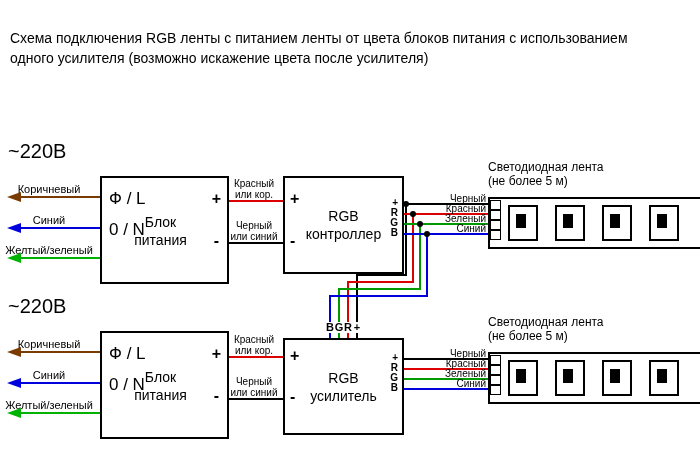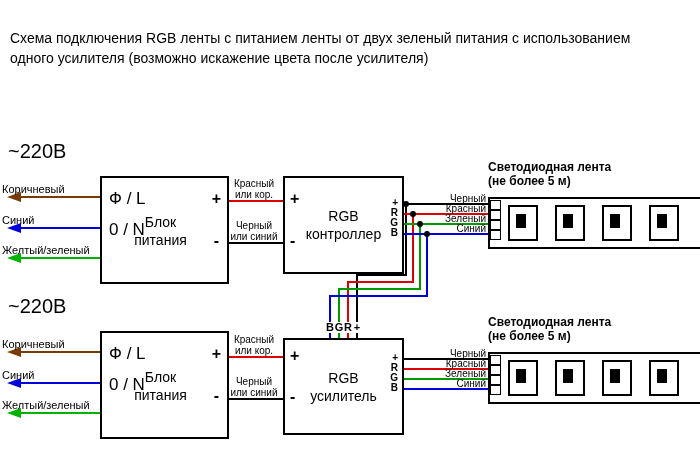--- a/index.html
+++ b/index.html
@@ -1,29 +1,29 @@
 <!DOCTYPE html>
 <html><head>
 <meta charset="utf-8">
 <style>
   html,body{margin:0;padding:0}
   body{position:relative;width:700px;height:463px;background:#ffffff;overflow:hidden;
        font-family:"Liberation Sans",sans-serif;color:#000}
   #wire-layer{position:absolute;left:0;top:0;pointer-events:none}
   .title{position:absolute;left:10px;top:28px;width:684px;font-size:14px;line-height:1.45;white-space:pre-line}
   .voltage{position:absolute;left:8px;font-size:20px}
-  .in-label{position:absolute;left:2px;width:94px;font-size:11px;text-align:left}
+  .in-label{position:absolute;left:2px;width:94px;font-size:11px;text-align:center}
   .box{position:absolute;border:2px solid #000;background:#fff}
   .box .name{position:absolute;left:0;right:0;text-align:center;font-size:14px;line-height:1.25;white-space:pre-line}
   .psu .name{left:8px;right:16px}
   .pin{position:absolute;font-size:17px;line-height:1}
   .sign{position:absolute;font-size:16px;font-weight:bold;line-height:1}
   .outpin{position:absolute;right:4px;font-size:10px;font-weight:bold;line-height:1}
   .dc-label{position:absolute;left:226px;width:56px;font-size:10px;line-height:11px;text-align:center;white-space:pre-line}
-  .strip-title{position:absolute;left:488px;font-size:12px;font-weight:bold;line-height:14px}
+  .strip-title{position:absolute;left:488px;font-size:12px;font-weight:normal;line-height:14px}
   .wire-label{position:absolute;left:431px;width:55px;font-size:10px;line-height:11px;text-align:right}
   .strip{position:absolute;left:488px;width:210px;height:48px;border:2px solid #000;background:#fff}
   .pad{position:absolute;left:0;width:9px;height:8px;border:1.5px solid #000;background:#fff}
   .led{position:absolute;top:6px;width:26px;height:32px;border:2px solid #000;background:#fff}
   .led i{position:absolute;left:6px;top:7px;width:10px;height:14px;background:#000}
   .sig{position:absolute;top:322px;width:10px;font-size:11px;font-weight:bold;text-align:center;line-height:1;background:#fff}
 </style>
 </head>
 <body>
 
@@ -98,21 +98,21 @@
     <line x1="117.5" y1="261" x2="124.5" y2="261"></line>
     <line x1="119.5" y1="264" x2="122.5" y2="264"></line>
     <circle cx="121" cy="413" r="9"></circle>
     <line x1="121" y1="406" x2="121" y2="413"></line>
     <line x1="115" y1="413" x2="127" y2="413"></line>
     <line x1="117.5" y1="416" x2="124.5" y2="416"></line>
     <line x1="119.5" y1="419" x2="122.5" y2="419"></line>
   </g>
 </svg>
 
-<div class="title">Схема подключения RGB ленты с питанием ленты от двух зеленый питания с использованием
+<div class="title">Схема подключения RGB ленты с питанием ленты от цвета блоков питания с использованием
 одного усилителя (возможно искажение цвета после усилителя)</div>
 
 <div class="voltage" style="top:140px">~220В</div>
 
 <div class="in-label" style="top:183px">Коричневый</div>
 <div class="in-label" style="top:214px">Синий</div>
 <div class="in-label" style="top:244px">Желтый/зеленый</div>
 
 <div class="box psu" style="left:100px;top:176px;width:125px;height:104px">
   <div class="pin" style="left:7px;top:12px">Ф / L</div>

